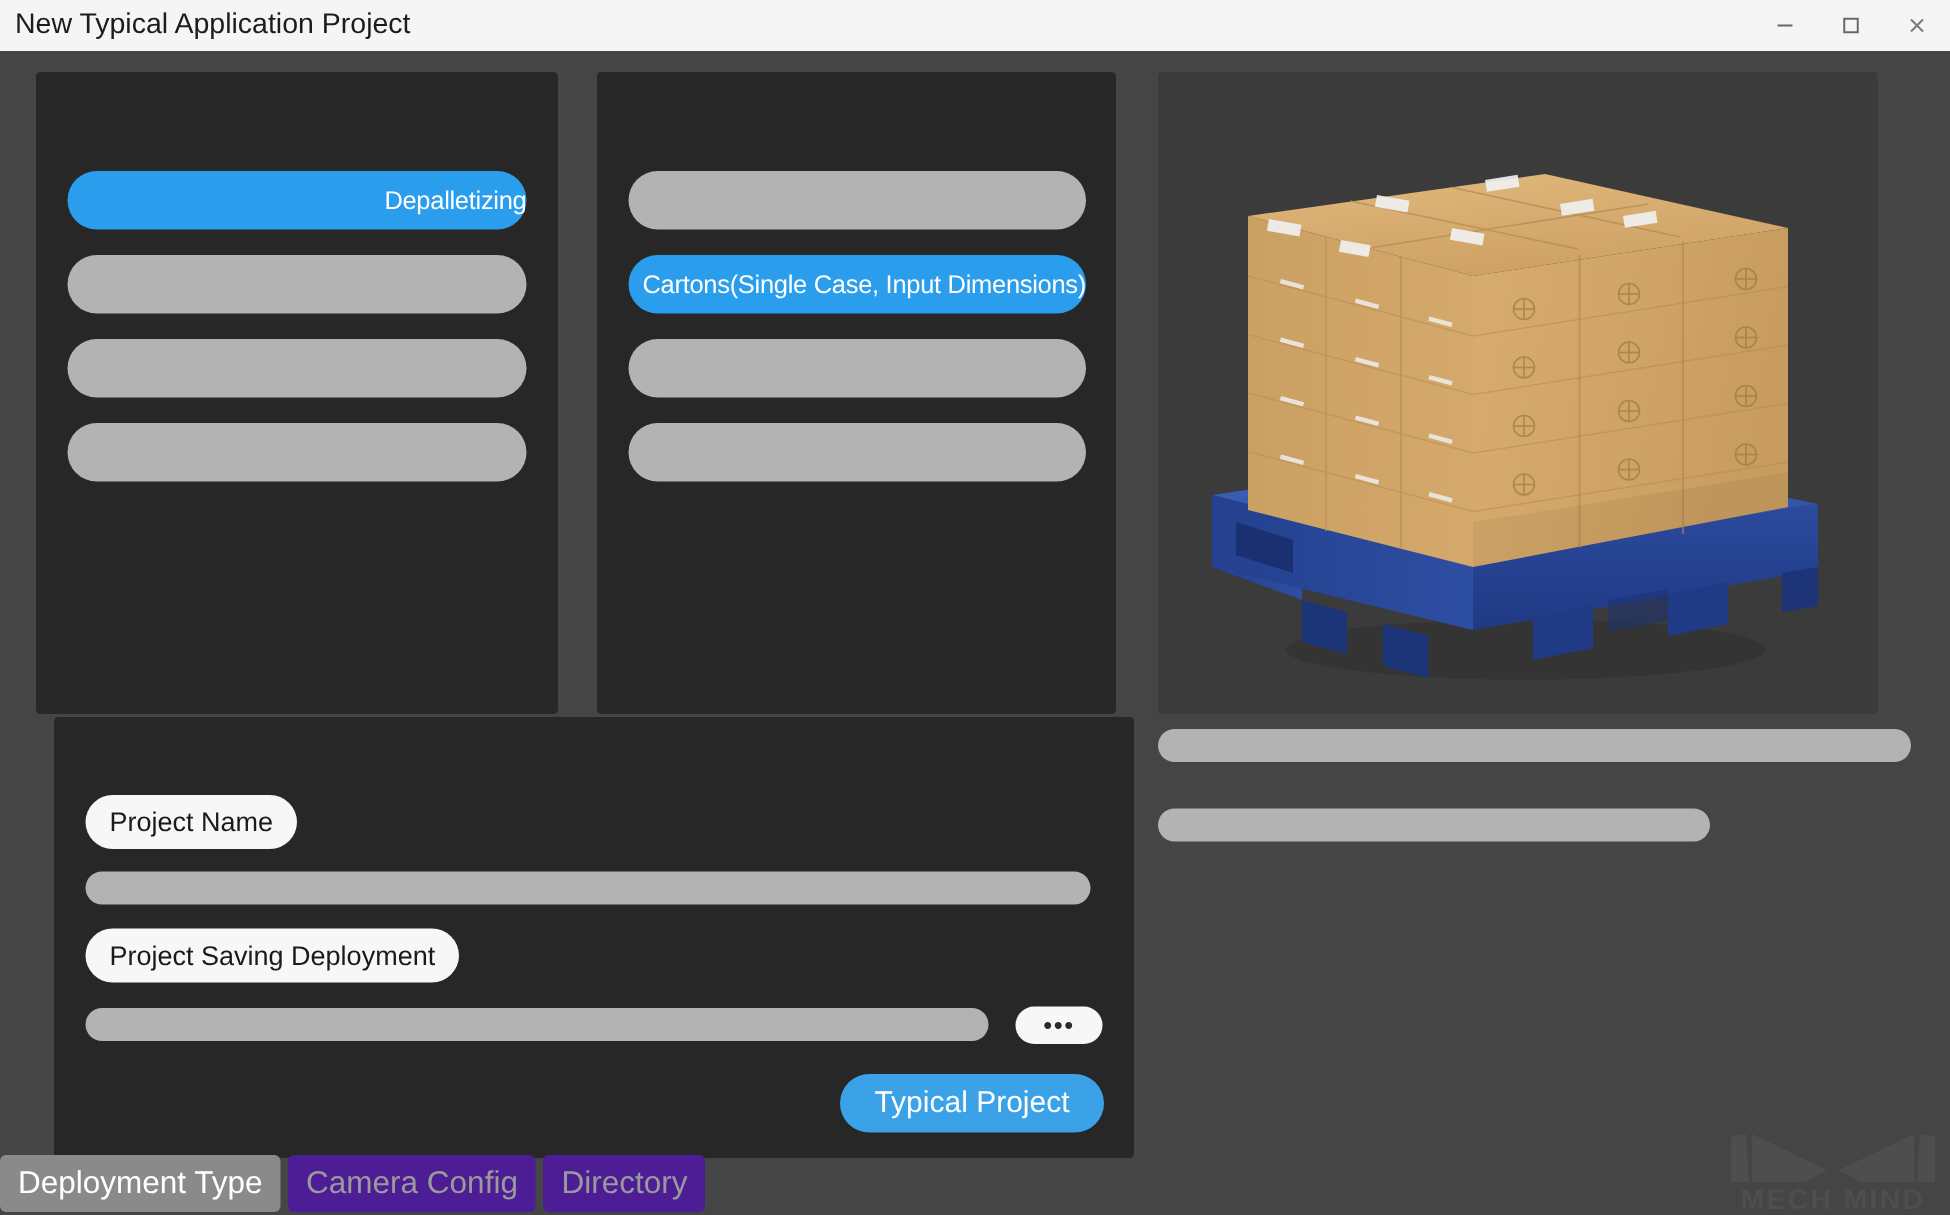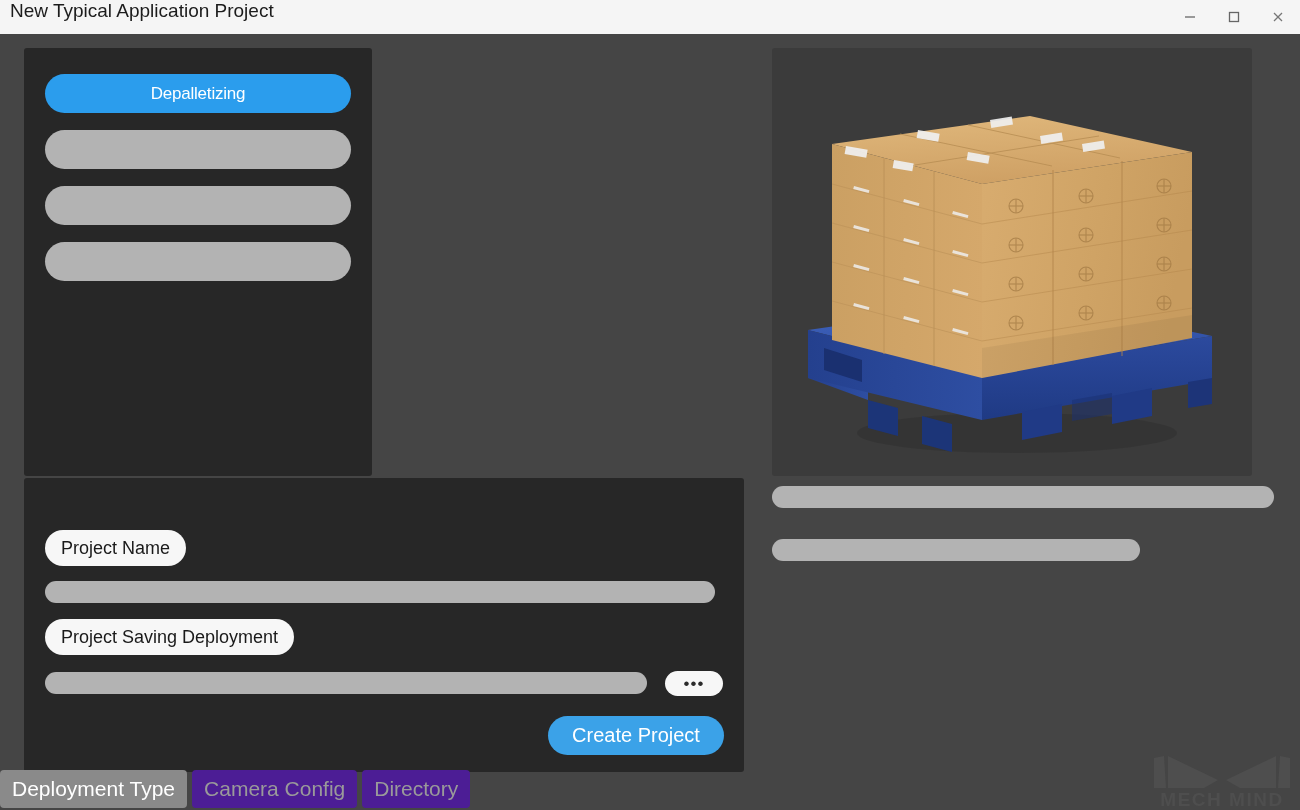--- a/index.html
+++ b/index.html
@@ -8,21 +8,21 @@
     background: #454545;
     font-family: "Liberation Sans", sans-serif;
     overflow: hidden;
   }
 
   
   .titlebar {
     position: absolute; left: 0; top: 0;
     width: 1300px; height: 34px;
     background: #f5f5f5;
-    display: flex; align-items: flex-start;
+    display: flex; align-items: center;
   }
   .titlebar-title {
     margin-left: 10px;
     font-size: 19px;
     color: #1c1c1c;
     white-space: nowrap;
   }
   .win-controls {
     position: absolute; right: 0; top: 0;
     height: 34px; display: flex; align-items: center;
@@ -49,41 +49,41 @@
   #panel-app-type { left: 24px;  top: 14px; width: 348px; height: 428px; }
   #panel-workobj  { left: 398px; top: 14px; width: 346px; height: 428px; }
   #panel-preview  { left: 772px; top: 14px; width: 480px; height: 428px;
                     background: #3b3b3b; overflow: hidden; }
 
   .opt {
     position: absolute; left: 21px;
     width: 306px; height: 39px;
     border-radius: 20px;
     background: #b3b3b3;
-    display: flex; align-items: center; justify-content: center;
+    display: flex; align-items: center; justify-content: flex-end; margin-top: 40px;
   }
   #panel-workobj .opt { width: 305px; }
   .opt.selected { background: #2b9ded; }
   .opt-label {
     color: #ffffff; font-size: 17px;
     white-space: nowrap; letter-spacing: -0.2px;
   }
 
   .opt.r0 { top: 26px; }
   .opt.r1 { top: 82px; }
   .opt.r2 { top: 138px; }
   .opt.r3 { top: 194px; }
 
   
   .preview-stage { position: absolute; inset: 0; }
   .preview-stage svg { position: absolute; left: 0; top: 0; }
 
   
   #panel-form {
-    position: absolute; left: 24px; top: 444px;
+    position: absolute; left: 36px; top: 444px;
     width: 720px; height: 294px;
     background: #272727; border-radius: 3px;
   }
   .pill-label {
     position: absolute;
     background: #f7f7f7; color: #1a1a1a;
     border-radius: 18px;
     height: 36px; padding: 0 16px;
     display: flex; align-items: center;
     font-size: 18px; white-space: nowrap;
@@ -186,20 +186,34 @@
       
     </div>
     <div class="opt ph r2">
       
     </div>
     <div class="opt ph r3">
       
     </div>
   </div>
 
+  <div class="panel" id="panel-workobj">
+    <div class="opt ph r0">
+      
+    </div>
+    <div class="opt selected r1">
+      <span class="opt-label">Cartons(Single Case, Input Dimensions)</span>
+    </div>
+    <div class="opt ph r2">
+      
+    </div>
+    <div class="opt ph r3">
+      
+    </div>
+  </div>
 
   <div class="panel" id="panel-preview">
     <div class="preview-stage">
       <svg width="480" height="428" viewBox="0 0 480 428">
         <defs>
           <linearGradient id="topFace" x1="0" y1="0" x2="0.3" y2="1">
             <stop offset="0%" stop-color="#e0b87c"></stop>
             <stop offset="100%" stop-color="#cfa165"></stop>
           </linearGradient>
           <linearGradient id="frontFace" x1="0" y1="0" x2="1" y2="0.2">
@@ -377,21 +391,21 @@
 
   <div id="panel-form">
     <div class="pill-label" id="label-project-name">Project Name</div>
     <div class="field" id="field-project-name" title=""></div>
 
     <div class="pill-label" id="label-save-dir">Project Saving Deployment</div>
     <div class="field" id="field-save-dir" title=""></div>
 
     <div class="browse-btn">•••</div>
 
-    <div class="create-btn">Create Project</div>
+    <div class="create-btn">Typical Project</div>
   </div>
 
   <div class="stub" id="stub-1"></div>
   <div class="stub" id="stub-2"></div>
 
   <div class="watermark">
     <svg width="140" height="58" viewBox="0 0 140 58">
       <g fill="#4e4e4e">
         <polygon points="2,6 12,4 14,36 2,36"></polygon>
         <polygon points="16,4 66,28 52,36 16,36"></polygon>

